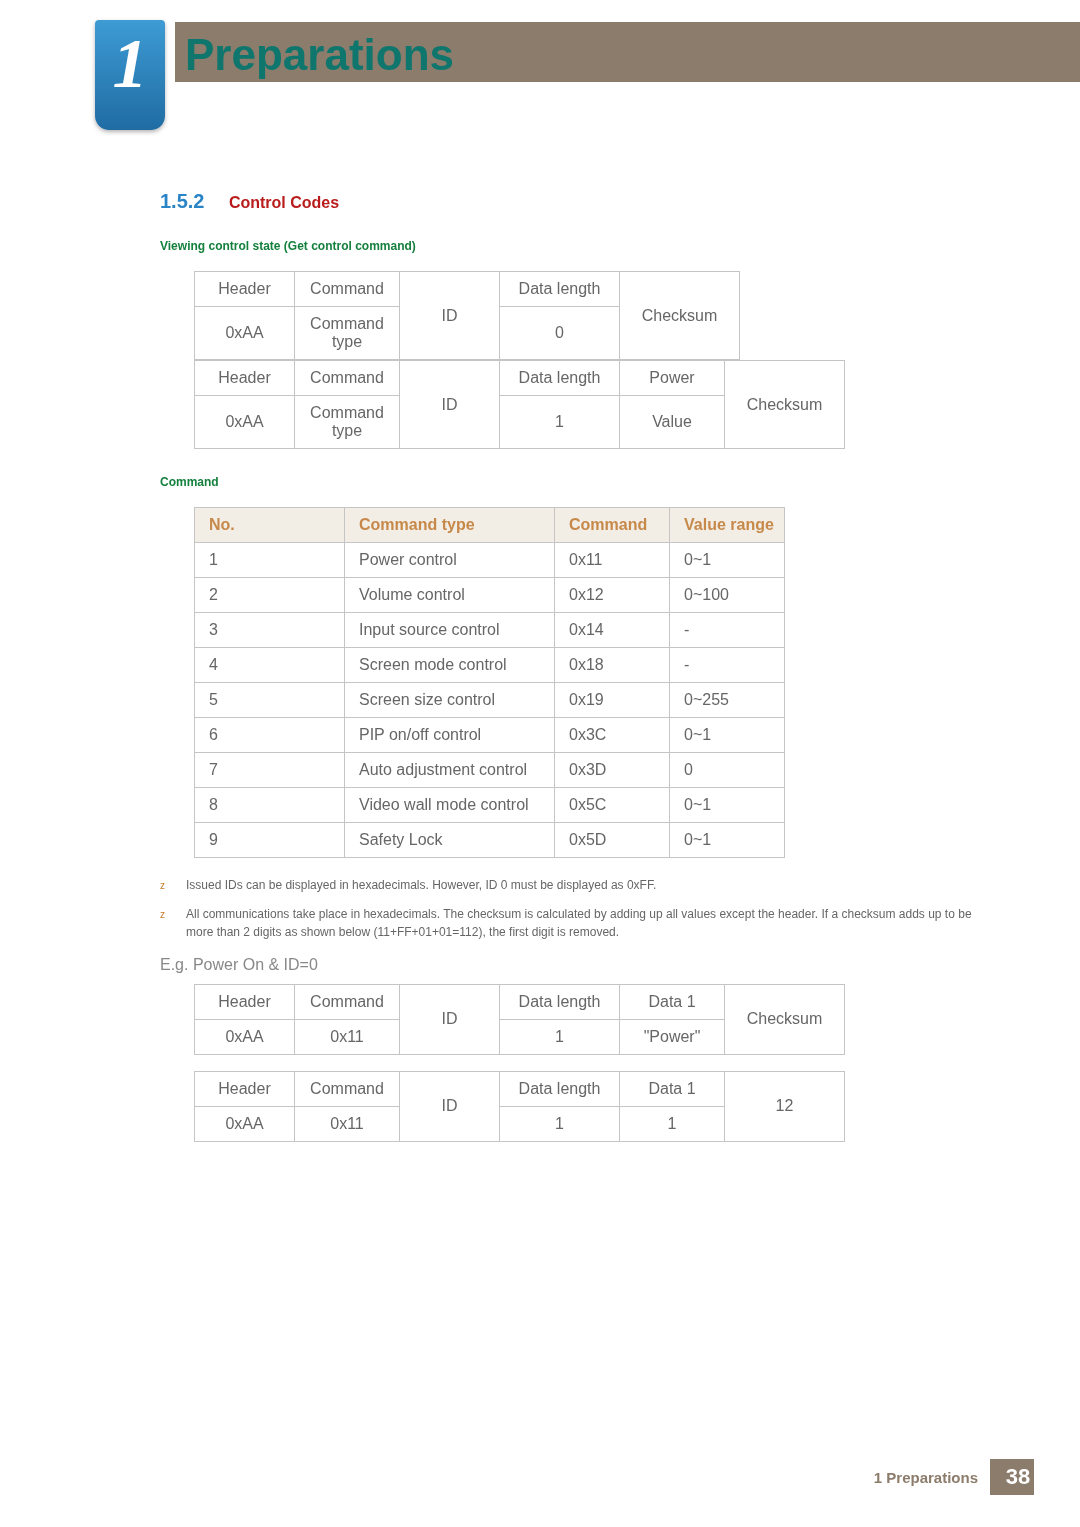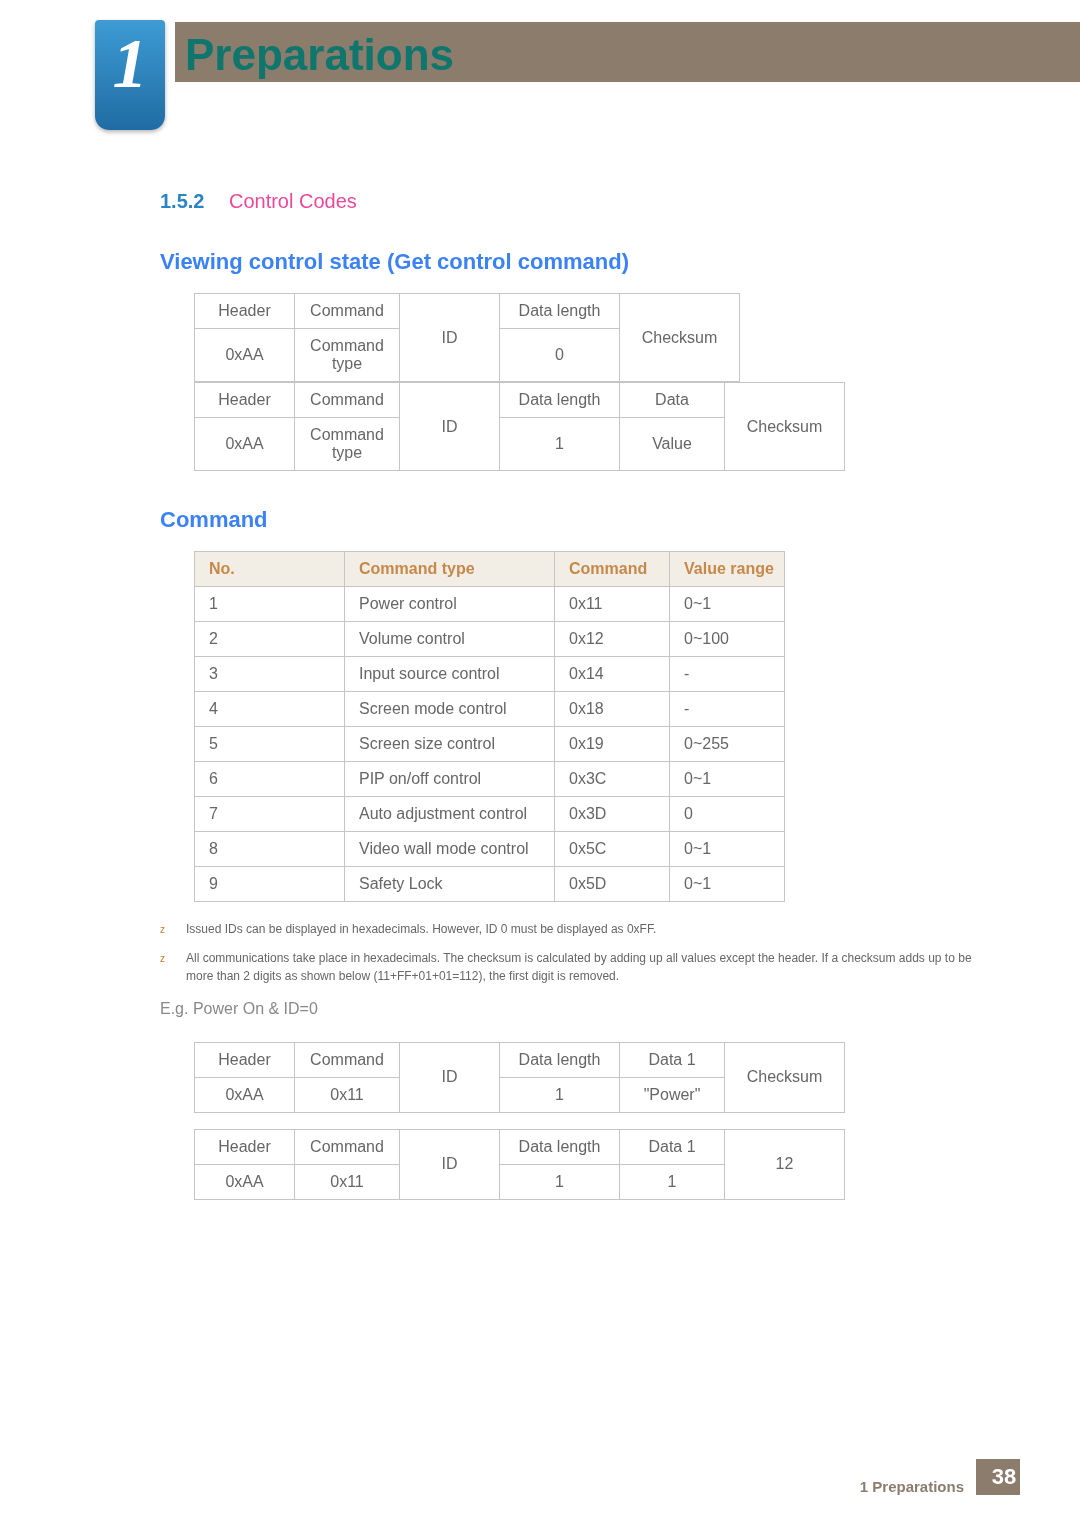--- a/index.html
+++ b/index.html
@@ -4,42 +4,42 @@
 <style>
   * { box-sizing: border-box; margin: 0; padding: 0; }
   html, body { width: 1080px; height: 1527px; background: #ffffff; font-family: Arial, Helvetica, sans-serif; }
   .top-bar { position: absolute; top: 0; left: 0; right: 0; height: 130px; }
   .top-stripe { position: absolute; top: 22px; left: 175px; right: 0; height: 60px; background: #8c7c6b; }
   .chapter-box { position: absolute; top: 20px; left: 95px; width: 70px; height: 110px; background: linear-gradient(180deg, #3e9bd4, #1f6ca3); border-radius: 4px 4px 14px 14px; box-shadow: 0 2px 4px rgba(0,0,0,0.3); }
   .chapter-num { color: #fff; font-size: 70px; font-weight: bold; text-align: center; padding-top: 4px; font-family: "Times New Roman", serif; font-style: italic; }
   .chapter-title { position: absolute; top: 30px; left: 185px; font-size: 44px; font-weight: bold; color: #0f766e; }
   .content { position: absolute; top: 190px; left: 160px; right: 85px; }
   .h-sec-num { color: #2a85c7; font-weight: bold; font-size: 20px; display: inline-block; margin-right: 20px; }
-  .h-sec-title { color: #ec4899; font-weight: normal; font-size: 20px; display: inline-block; }
-  .h-orange { color: #3b82f6; font-weight: bold; font-size: 22px; margin-top: 36px; margin-bottom: 18px; }
+  .h-sec-title { color: #b91c1c; font-weight: bold; font-size: 16px; display: inline-block; }
+  .h-orange { color: #15803d; font-weight: bold; font-size: 12px; margin-top: 26px; margin-bottom: 18px; }
   .tbl { border-collapse: collapse; margin-left: 34px; }
   .tbl td, .tbl th { border: 1px solid #c5c5c5; padding: 8px 10px; font-size: 16px; color: #666; text-align: center; font-weight: normal; vertical-align: middle; }
   .tbl th { background: #f2ede5; font-weight: bold; color: #c7894a; }
   .w-hdr { width: 100px; }
   .w-cmd { width: 105px; }
   .w-id  { width: 100px; }
   .w-dl  { width: 120px; }
   .w-dat { width: 105px; }
   .w-chk { width: 120px; }
   .cmd-tbl { margin-top: 9px; padding-left: 24px; }
   .cmd-tbl th:nth-child(1), .cmd-tbl td:nth-child(1) { width: 150px; text-align: left; padding-left: 14px; }
   .cmd-tbl th:nth-child(2), .cmd-tbl td:nth-child(2) { width: 210px; text-align: left; padding-left: 14px; }
   .cmd-tbl th:nth-child(3), .cmd-tbl td:nth-child(3) { width: 115px; text-align: left; padding-left: 14px; }
   .cmd-tbl th:nth-child(4), .cmd-tbl td:nth-child(4) { width: 115px; text-align: left; padding-left: 14px; }
   .notes { margin-top: 18px; }
   .note-item { display: flex; margin-bottom: 10px; }
   .bullet { color: #c87b2a; font-size: 10px; width: 26px; padding-top: 4px; text-align: left; }
   .note-text { flex: 1; color: #666; font-size: 12px; line-height: 1.55; }
-  .eg { margin-top: 14px; margin-bottom: 24px; color: #888; font-size: 16px; }
-  .footer { position: absolute; bottom: 32px; right: 60px; display: flex; align-items: flex-end; margin-left: 24px; }
+  .eg { margin-top: 14px; margin-bottom: 10px; color: #888; font-size: 16px; }
+  .footer { position: absolute; bottom: 32px; right: 46px; display: flex; align-items: center; margin-left: 24px; }
   .footer-text { color: #8c7c6b; font-size: 15px; font-weight: bold; margin-right: 12px; }
   .footer-page { background: #8c7c6b; color: #fff; width: 44px; height: 36px; display: flex; align-items: center; justify-content: center; font-size: 22px; font-weight: bold; padding-left: 12px; }
 </style>
 </head>
 <body>
 
 <div class="top-bar">
   <div class="top-stripe"></div>
   <div class="chapter-box">
     <div class="chapter-num">1</div>
@@ -72,21 +72,21 @@
   </tbody>
     </table>
 
   <table class="tbl">
     <tbody>
         <tr>
       <td class="w-hdr">Header</td>
       <td class="w-cmd">Command</td>
       <td class="w-id" rowspan="2">ID</td>
       <td class="w-dl">Data length</td>
-      <td class="w-dat">Data</td>
+      <td class="w-dat">Power</td>
       <td class="w-chk" rowspan="2">Checksum</td>
     </tr>
     <tr>
       <td>0xAA</td>
       <td>Command type</td>
       <td>1</td>
       <td>Value</td>
     </tr>
   </tbody>
     </table>

